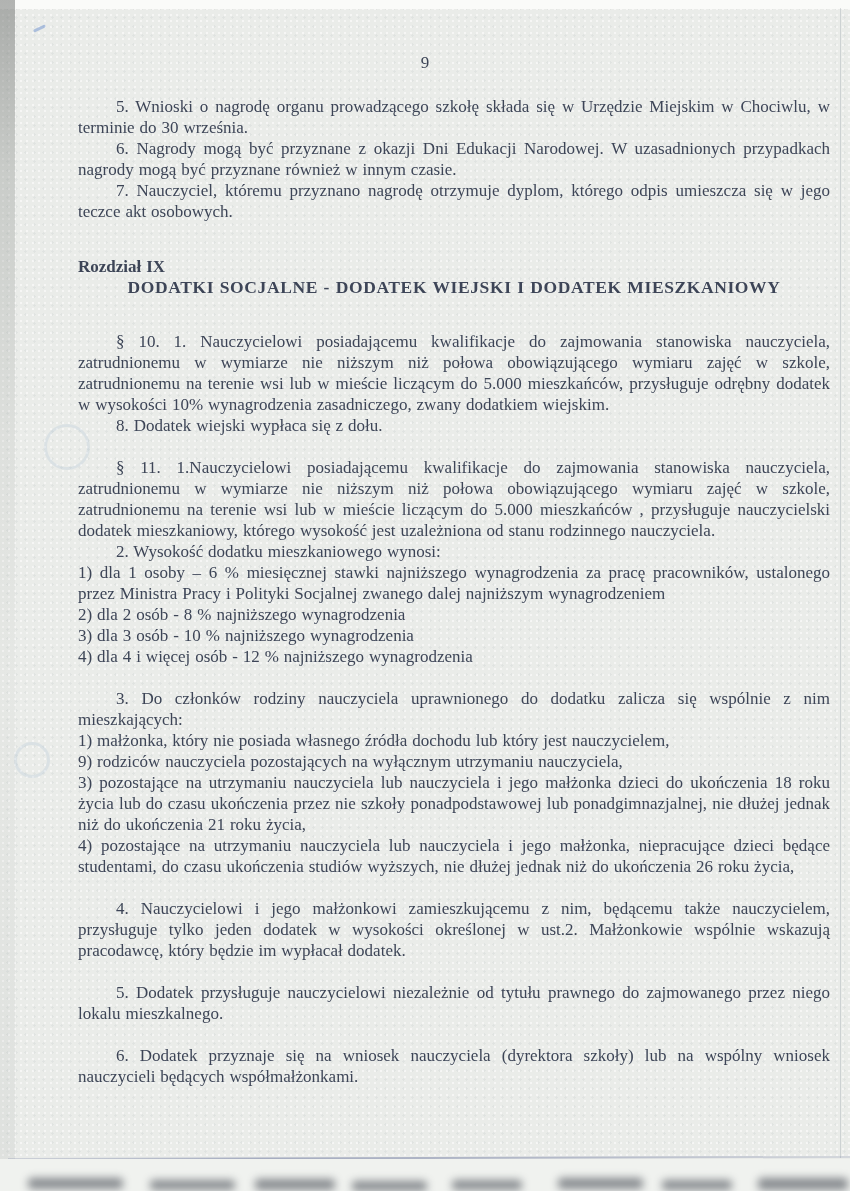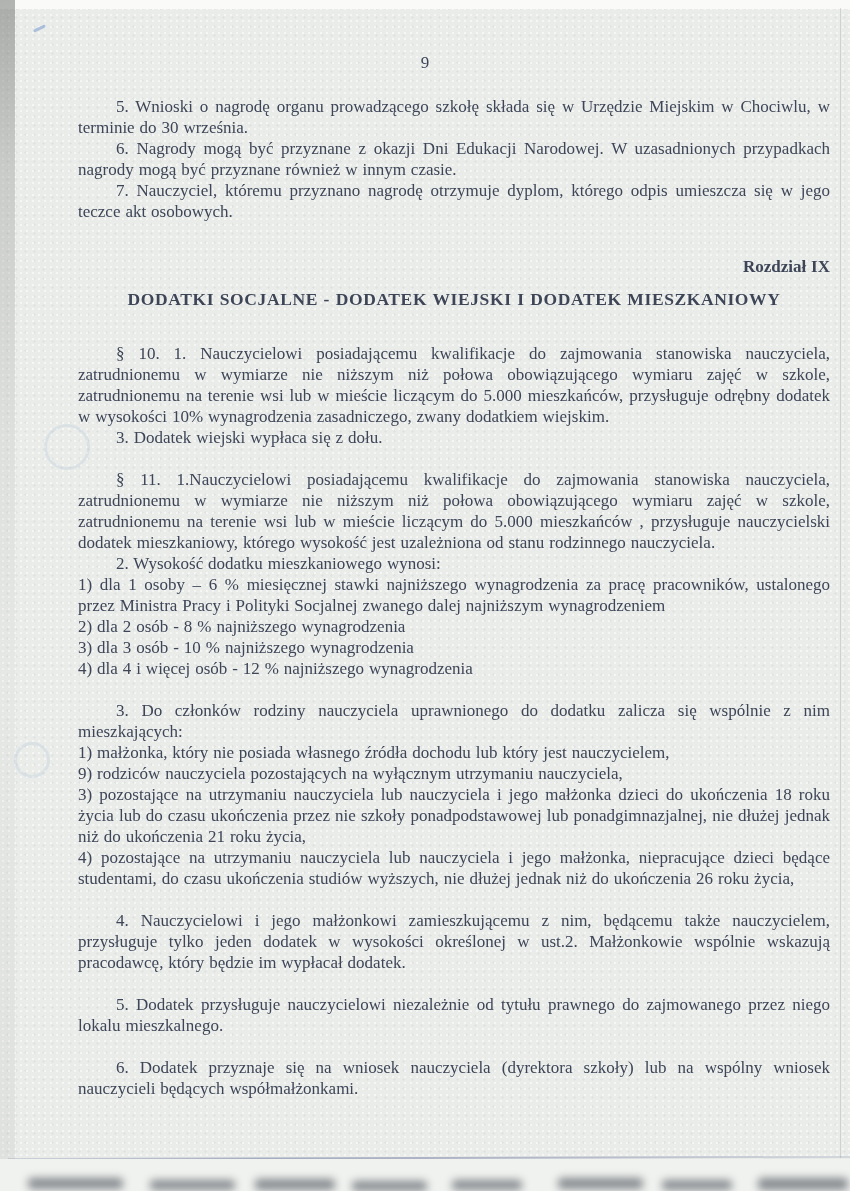--- a/index.html
+++ b/index.html
@@ -42,24 +42,24 @@
     font-size: 17px; line-height: 21px;
     color: var(--ink, #3d4557);
   }
   .document-text {
     position: absolute; left: 78px; top: 96px; width: 752px;
     font-size: 17px; line-height: 21px;
     color: var(--ink, #3d4557);
   }
   .blk { margin: 0; text-align: justify; word-spacing: .04em; }
   .indent { text-indent: 38px; }
-  .center-bold { text-align: right; font-weight: bold; }
+  .center-bold { text-align: left; font-weight: bold; }
   .chapter-caps {
     text-align: center; font-weight: bold;
-    letter-spacing: .6px; font-size: 17.5px; margin-top: 12px;
+    letter-spacing: .6px; font-size: 17.5px;
   }
   .bold { font-weight: normal; }
   .spacer { width: 100%; }
 
   
   .bottom-line {
     position: absolute; left: 8px; top: 1157px; width: 842px; height: 2px;
     background: linear-gradient(90deg,
       rgba(120,130,165,.25), rgba(120,130,165,.60) 30%,
       rgba(120,130,165,.45) 70%, rgba(120,130,165,.20));
@@ -106,21 +106,21 @@
 
   <div class="document-text">
       <p class="blk indent"><span>5. Wnioski o nagrodę organu prowadzącego  szkołę składa się w Urzędzie Miejskim w Chociwlu, w terminie do 30 września.</span></p>
       <p class="blk indent"><span>6. Nagrody mogą być przyznane z okazji Dni Edukacji Narodowej. W uzasadnionych przypadkach nagrody mogą być przyznane również w innym  czasie.</span></p>
       <p class="blk indent"><span>7. Nauczyciel, któremu przyznano nagrodę otrzymuje dyplom, którego odpis umieszcza się w jego teczce akt osobowych.</span></p>
       <div class="spacer" style="height: 34px;"></div>
       <p class="blk center-bold"><span>Rozdział IX</span></p>
       <p class="blk chapter-caps"><span>DODATKI  SOCJALNE - DODATEK WIEJSKI  I  DODATEK  MIESZKANIOWY</span></p>
       <div class="spacer" style="height: 33px;"></div>
       <p class="blk indent"><span class="bold">§ 10.</span><span> 1. Nauczycielowi posiadającemu kwalifikacje do zajmowania stanowiska nauczyciela, zatrudnionemu w wymiarze nie niższym niż połowa obowiązującego wymiaru zajęć w szkole, zatrudnionemu na terenie wsi lub w mieście liczącym do 5.000 mieszkańców, przysługuje odrębny dodatek w wysokości 10% wynagrodzenia  zasadniczego, zwany </span><span class="bold">dodatkiem wiejskim.</span></p>
-      <p class="blk indent"><span>3. Dodatek wiejski wypłaca się z dołu.</span></p>
+      <p class="blk indent"><span>8. Dodatek wiejski wypłaca się z dołu.</span></p>
       <div class="spacer" style="height: 21px;"></div>
       <p class="blk indent"><span class="bold">§ 11.</span><span> 1.Nauczycielowi posiadającemu kwalifikacje do zajmowania stanowiska nauczyciela, zatrudnionemu w wymiarze nie niższym niż połowa obowiązującego wymiaru zajęć w szkole, zatrudnionemu na terenie wsi  lub w mieście liczącym do 5.000 mieszkańców , przysługuje nauczycielski </span><span class="bold">dodatek mieszkaniowy</span><span>, którego wysokość jest uzależniona od stanu rodzinnego nauczyciela.</span></p>
       <p class="blk indent"><span>2. Wysokość dodatku mieszkaniowego wynosi:</span></p>
       <p class="blk "><span>1) dla 1 osoby – 6 %  miesięcznej stawki najniższego wynagrodzenia  za pracę pracowników, ustalonego  przez  Ministra Pracy i Polityki Socjalnej zwanego dalej najniższym wynagrodzeniem</span></p>
       <p class="blk "><span>2) dla 2 osób  -  8 %  najniższego wynagrodzenia</span></p>
       <p class="blk "><span>3) dla 3 osób  -  10 %  najniższego wynagrodzenia</span></p>
       <p class="blk "><span>4) dla 4 i więcej osób  -  12 % najniższego wynagrodzenia</span></p>
       <div class="spacer" style="height: 21px;"></div>
       <p class="blk indent"><span>3. Do członków rodziny nauczyciela uprawnionego do dodatku zalicza się wspólnie z nim mieszkających:</span></p>
       <p class="blk "><span>1) małżonka, który nie posiada własnego źródła dochodu lub który jest nauczycielem,</span></p>

